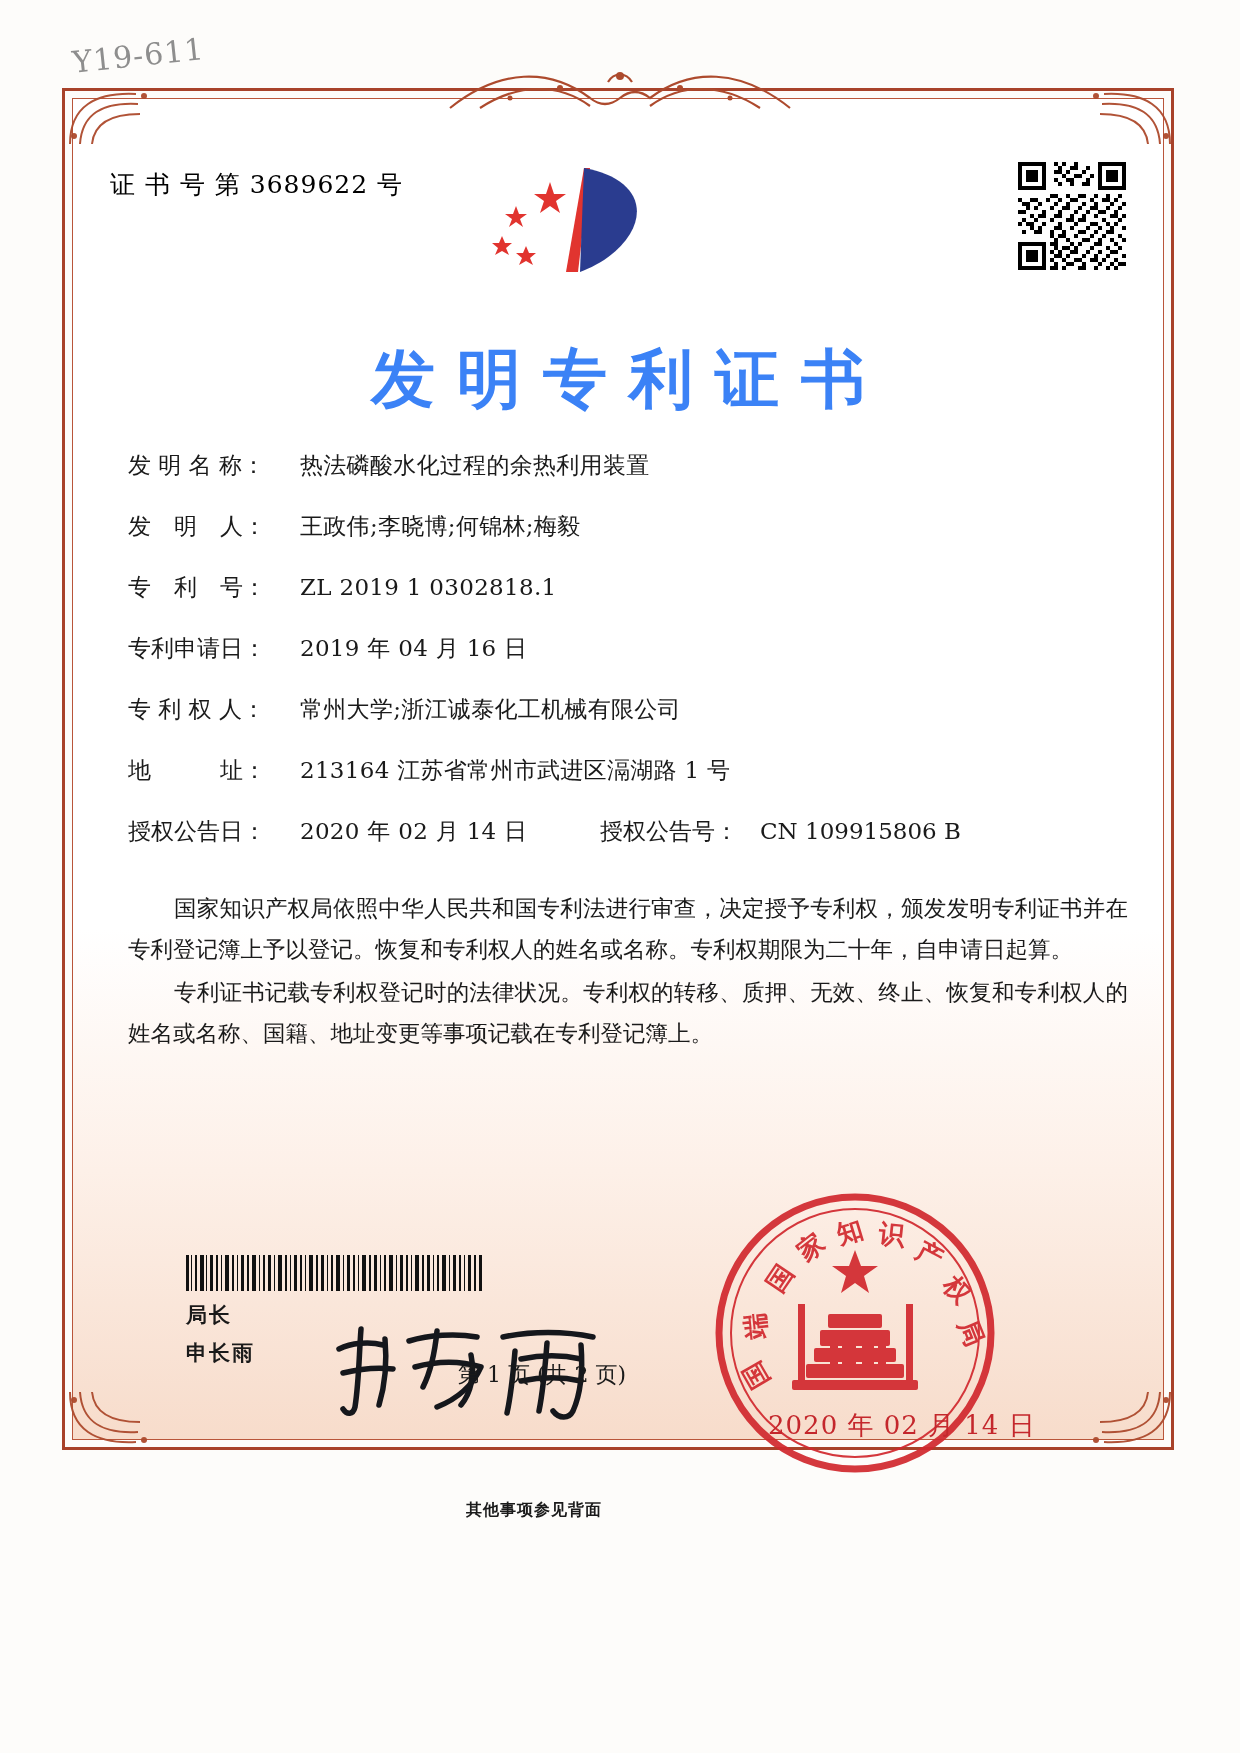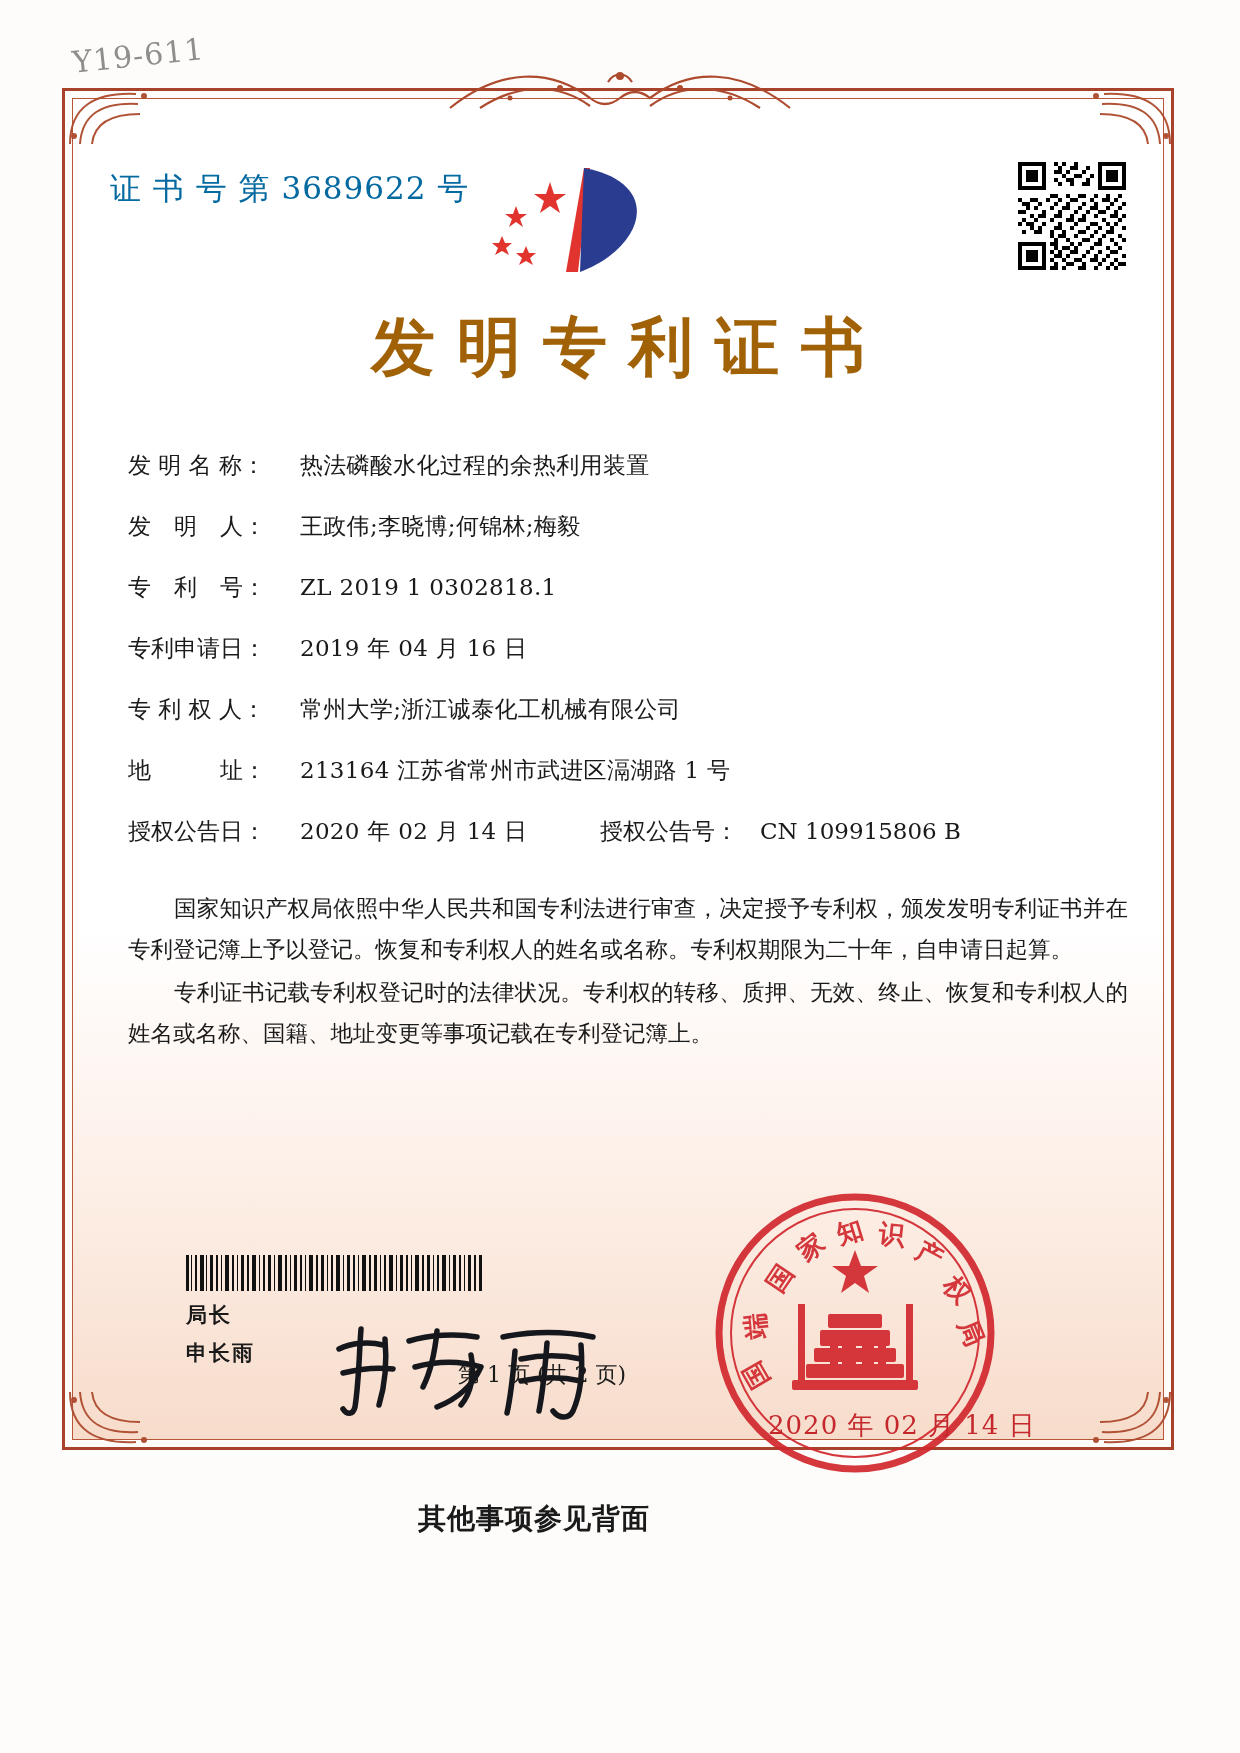--- a/index.html
+++ b/index.html
@@ -87,23 +87,23 @@
     position: absolute;
     left: 110px;
     top: 140px;
     width: 1016px;
   }
 
   .cert-no {
     position: absolute;
     left: 0px;
     top: 28px;
-    font-size: 31px;
+    font-size: 25px;
     letter-spacing: 1px;
-    color: #0369a1;
+    color: #000000;
     font-family: "DejaVu Serif", serif;
   }
 
   
   .logo {
     position: absolute;
     left: 370px;
     top: 10px;
     width: 200px;
     height: 140px;
@@ -114,29 +114,29 @@
     position: absolute;
     right: 0px;
     top: 22px;
     width: 108px;
     height: 108px;
   }
 
   .title {
     position: absolute;
     left: 0;
-    top: 164px;
+    top: 196px;
     width: 1016px;
     text-align: center;
     font-size: 64px;
     font-weight: bold;
     letter-spacing: 22px;
     text-indent: 22px;
     font-family: "DejaVu Serif", serif;
-    color: #a16207;
+    color: #3b82f6;
   }
 
   .fields {
     position: absolute;
     left: 18px;
     top: 310px;
     width: 1000px;
   }
   .field-row {
     display: flex;
@@ -239,21 +239,21 @@
     text-align: center;
     font-size: 22px;
     font-family: "DejaVu Serif", serif;
   }
   .footer-note {
     position: absolute;
     left: 0;
     top: 1500px;
     width: 1068px;
     text-align: center;
-    font-size: 28px;
+    font-size: 16px;
     font-weight: bold;
     font-family: "DejaVu Serif", serif;
     letter-spacing: 1px;
   }
 </style>
 </head>
 <body>
 
 <div class="page">
 

